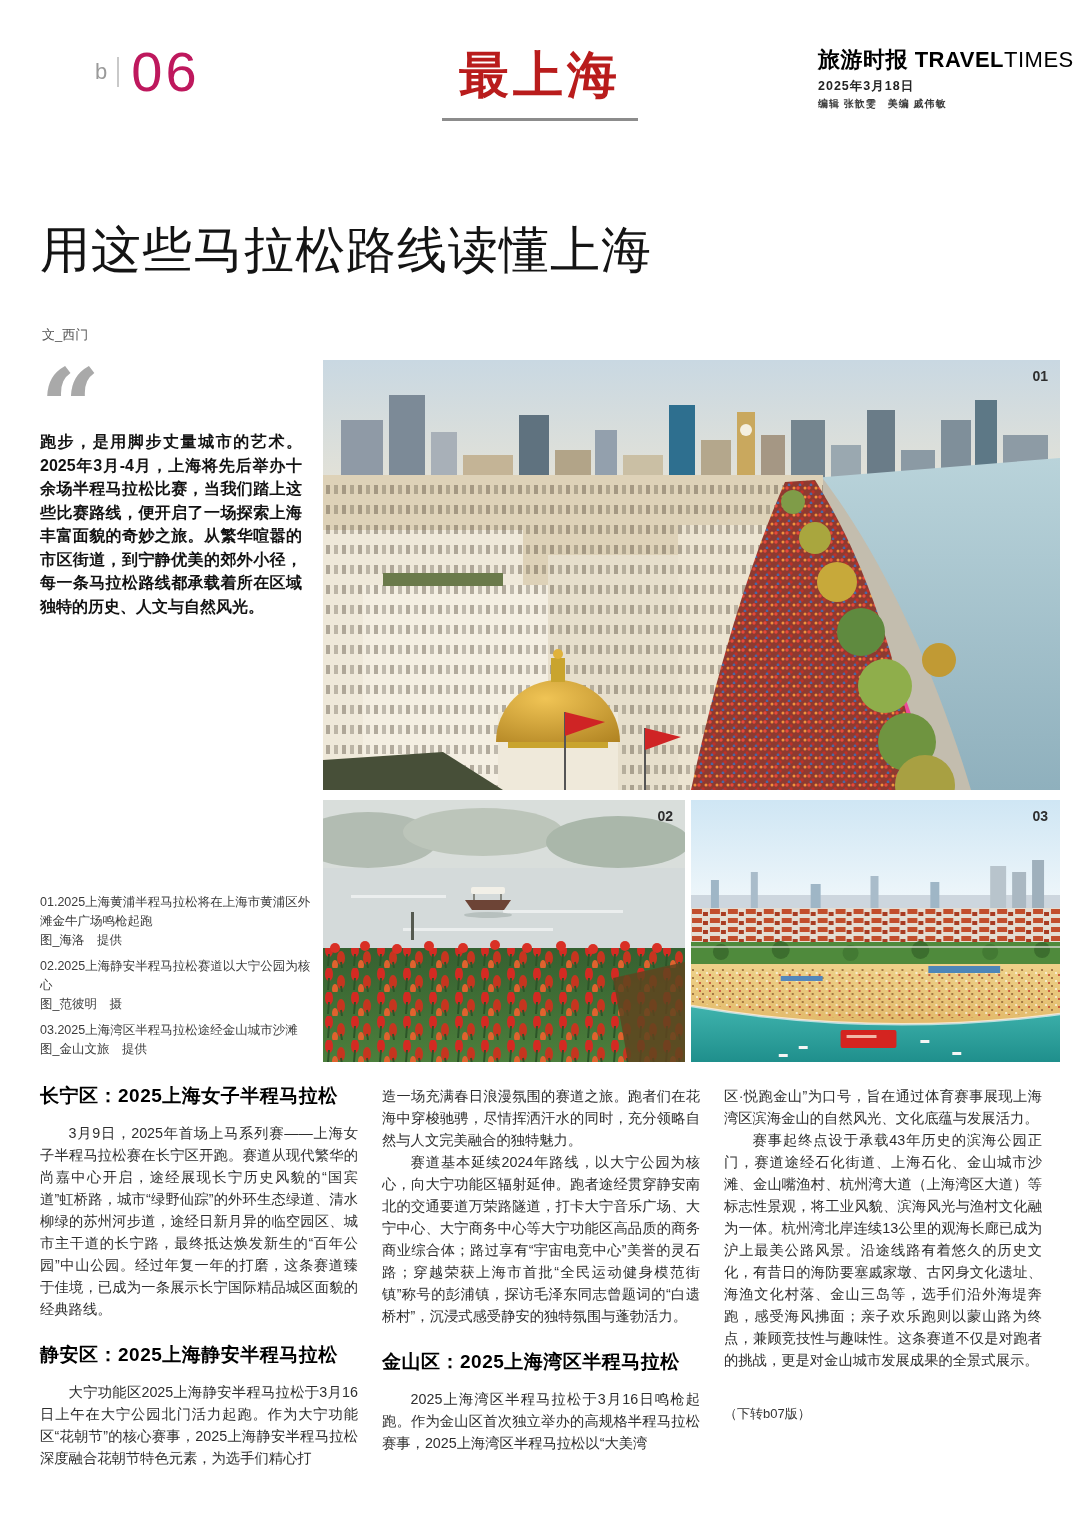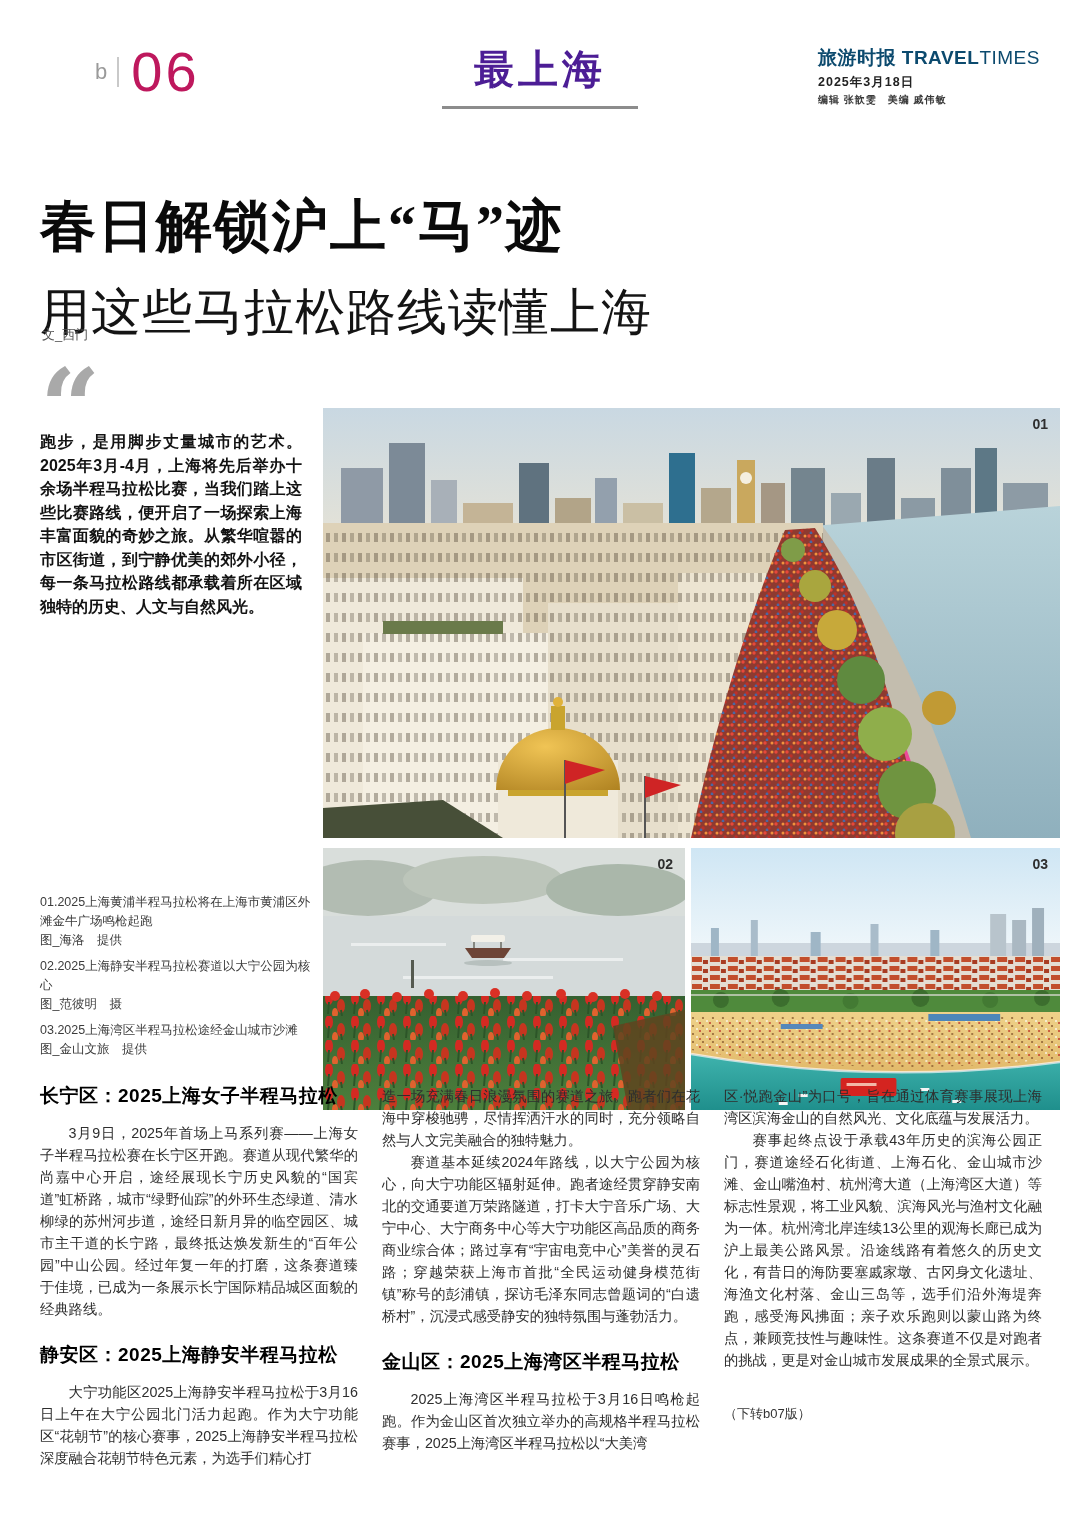--- a/index.html
+++ b/index.html
@@ -5,42 +5,42 @@
   html,body{margin:0;padding:0;background:#e9e9e9;}
   #page{position:relative;width:1080px;height:1520px;background:#ffffff;margin:0 auto;
         font-family:"Liberation Sans","DejaVu Sans",sans-serif;overflow:hidden;}
 
   
   .folio{position:absolute;left:95px;top:44px;display:flex;align-items:center;}
   .folio .ed{font-size:22px;color:#9a9a9a;}
   .folio .bar{width:2px;height:30px;background:#c9c9c9;margin:0 12px 0 10px;}
   .folio .num{font-size:56px;font-weight:200;color:#be185d;letter-spacing:3px;line-height:1;}
   .section-head{position:absolute;left:50%;transform:translateX(-50%);top:42px;text-align:center;}
-  .section-head .t{font-size:40px;font-weight:900;color:#4c1d95;letter-spacing:4px;}
+  .section-head .t{font-size:50px;font-weight:900;color:#b91c1c;letter-spacing:4px;}
   .section-head .rule{width:196px;height:3px;background:#8c8c8c;margin:9px auto 0;}
   .masthead{position:absolute;left:818px;top:46px;line-height:1.25;}
-  .masthead .l1{font-size:19px;font-weight:700;color:#0c4a6e;letter-spacing:.5px;}
+  .masthead .l1{font-size:22px;font-weight:700;color:#000000;letter-spacing:.5px;}
   .masthead .l1 .en-light{font-weight:400;}
   .masthead .l2{font-size:12.5px;font-weight:700;color:#222;margin-top:5px;letter-spacing:1px;}
   .masthead .l3{font-size:10px;font-weight:700;color:#3a3a3a;margin-top:4px;letter-spacing:1px;filter:blur(.3px);}
 
   
   .headline{position:absolute;left:40px;top:196px;font-family:"Liberation Serif","DejaVu Serif",serif;}
   .headline .h1{font-size:56px;font-weight:900;color:#0a0a0a;letter-spacing:2px;line-height:1.1;}
   .headline .h2{font-size:50px;font-weight:400;color:#141414;letter-spacing:1px;line-height:1.2;margin-top:24px;}
   .byline{position:absolute;left:42px;top:326px;font-size:13px;color:#555;}
 
   
   .intro{position:absolute;left:40px;top:368px;width:262px;}
   .intro .q{font-family:"DejaVu Serif","Liberation Serif",serif;font-size:105px;font-weight:700;
             color:#a9a9a9;line-height:.75;height:62px;}
   .intro .txt{font-size:16px;font-weight:700;color:#121212;line-height:23.5px;text-align:justify;}
 
   
-  .photo{position:absolute;overflow:hidden;background:#ec4899;margin-top:48px;}
+  .photo{position:absolute;overflow:hidden;background:#ec4899;}
   .photo svg{display:block;width:100%;height:100%;}
   .photo-label{position:absolute;top:8px;right:12px;font-size:14px;font-weight:700;color:#2e2e2e;}
   #photo1{left:323px;top:360px;width:737px;height:430px;}
   #photo2{left:323px;top:800px;width:362px;height:262px;}
   #photo3{left:691px;top:800px;width:369px;height:262px;}
 
   
   .photo-captions{position:absolute;left:40px;top:893px;width:276px;font-size:12.5px;
                   line-height:19px;color:#3c3c3c;}
   .photo-captions .credit{margin-bottom:7px;}
@@ -74,21 +74,20 @@
   <div class="masthead">
     <div class="l1">
       <span>旅游时报</span>
       <span>TRAVEL</span><span class="en-light">TIMES</span>
     </div>
     <div class="l2">2025年3月18日</div>
     <div class="l3">编辑 张歆雯　美编 戚伟敏</div>
   </div>
 
   <div class="headline">
-    <div class="h1">春日解锁沪上“马”迹</div>
     <div class="h2">用这些马拉松路线读懂上海</div>
   </div>
   <div class="byline">文_西门</div>
 
   <div class="intro">
     <div class="q">“</div>
     <div class="txt">跑步，是用脚步丈量城市的艺术。2025年3月-4月，上海将先后举办十余场半程马拉松比赛，当我们踏上这些比赛路线，便开启了一场探索上海丰富面貌的奇妙之旅。从繁华喧嚣的市区街道，到宁静优美的郊外小径，每一条马拉松路线都承载着所在区域独特的历史、人文与自然风光。</div>
   </div>
 
   <div class="photo" id="photo1">

